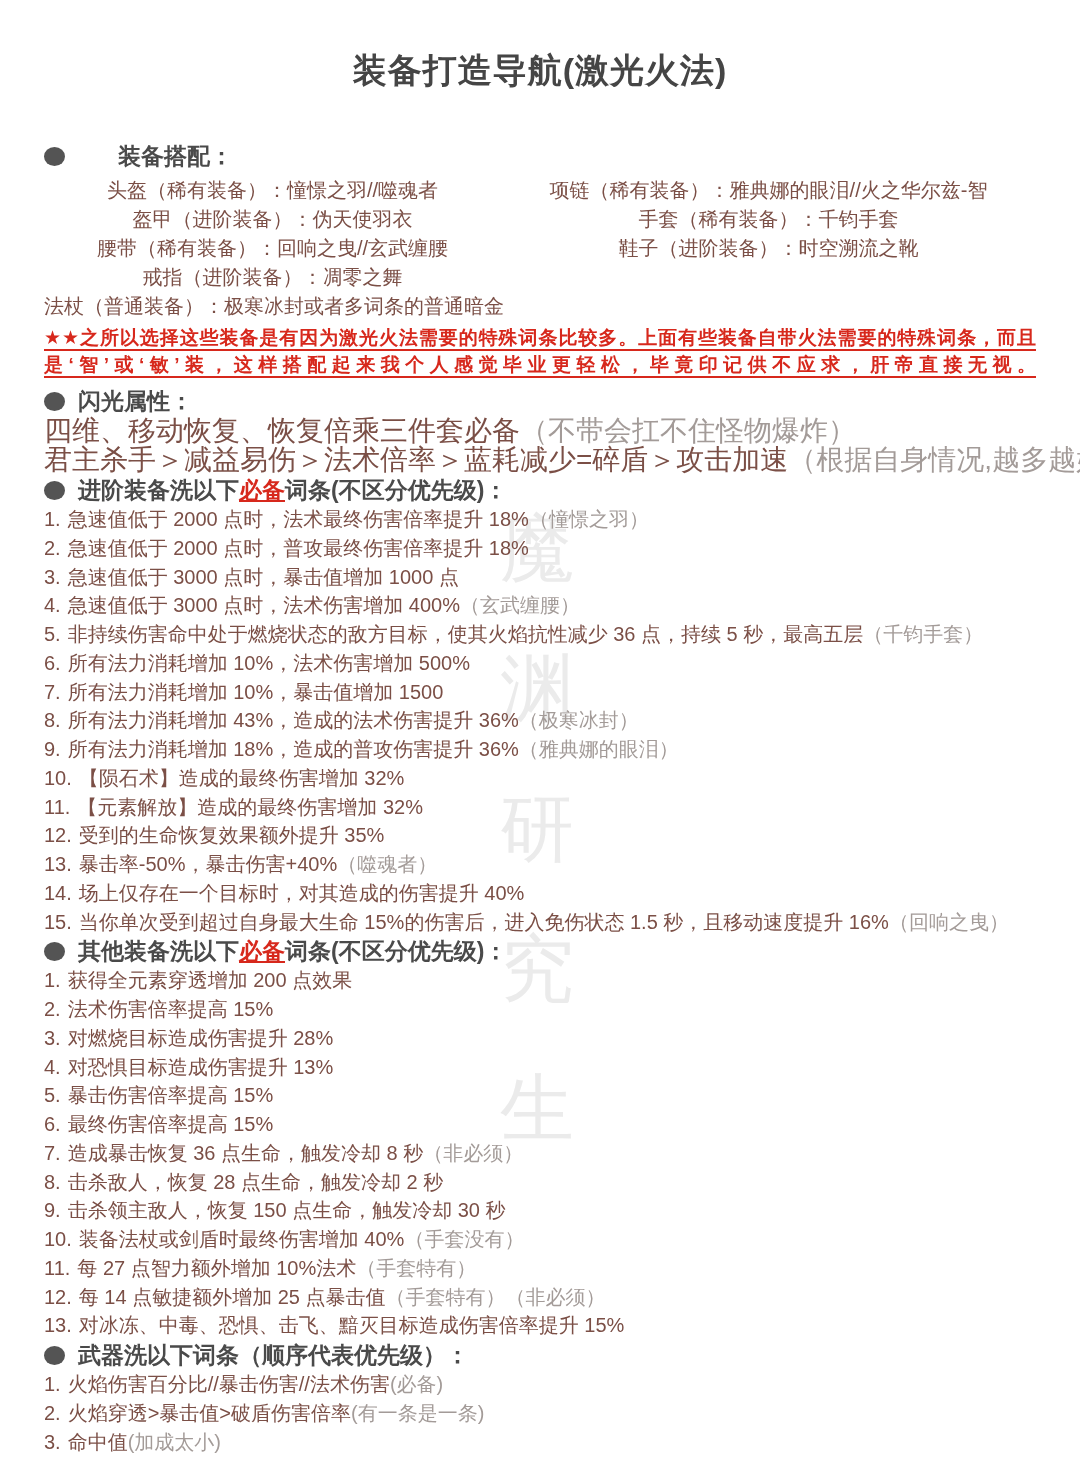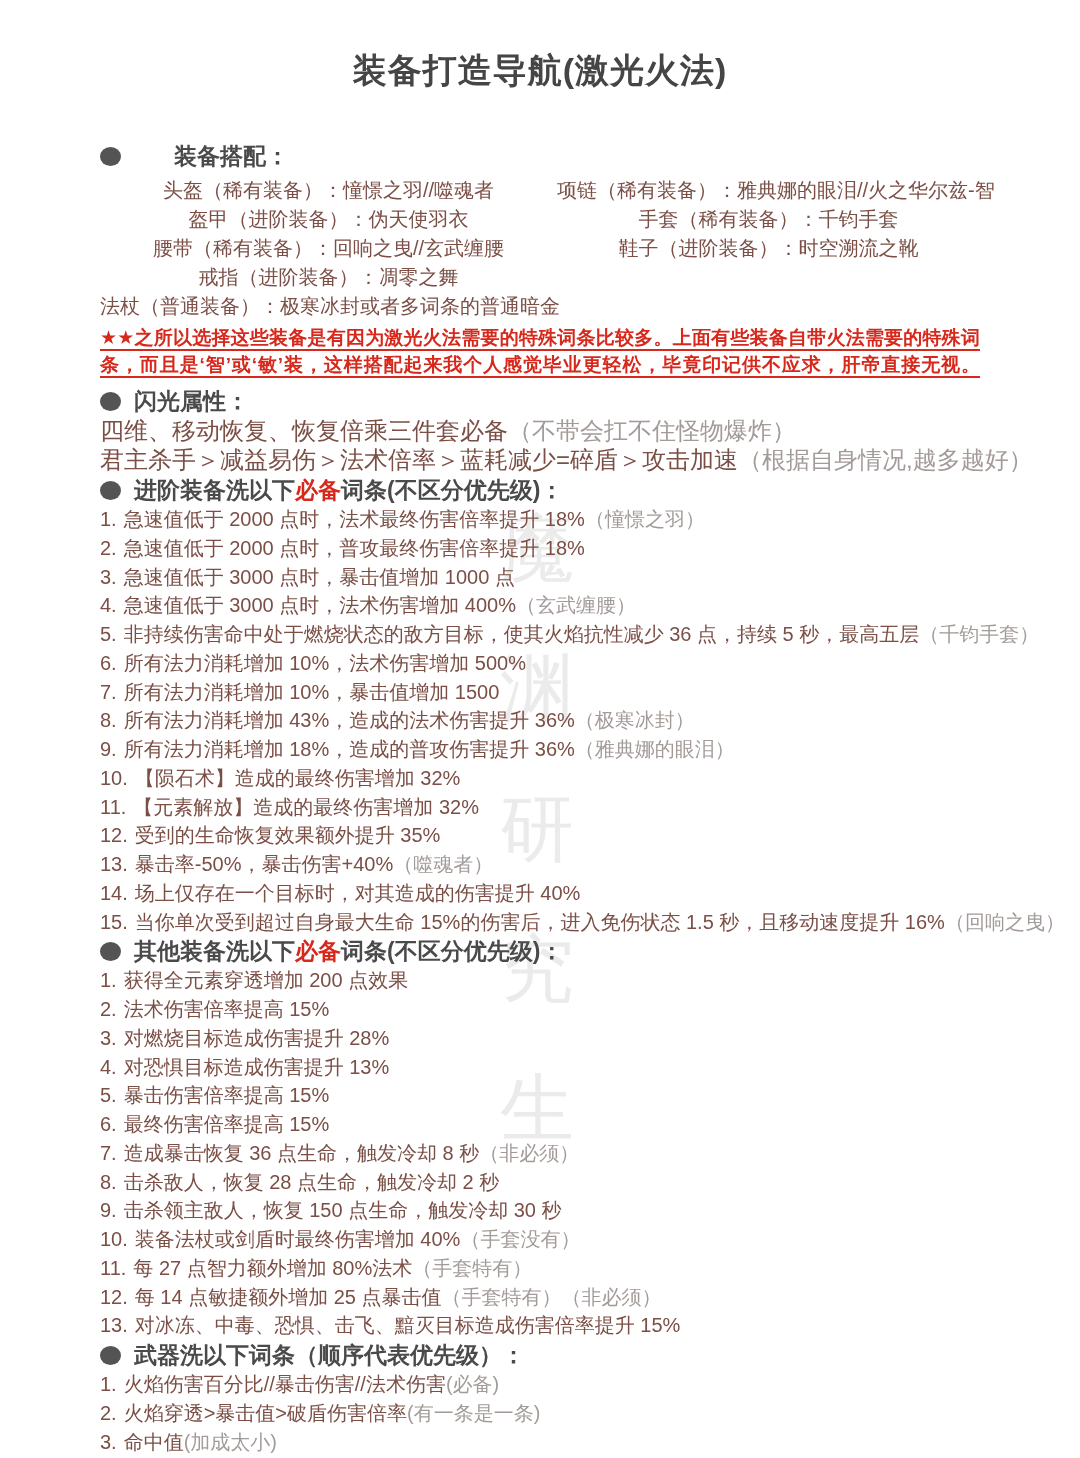--- a/index.html
+++ b/index.html
@@ -22,21 +22,21 @@
     font-size:74px;
     line-height:74px;
     color:#ebebeb;
     font-weight:400;
     z-index:0;
     pointer-events:none;
   }
   .content{
     position:relative;
     z-index:1;
-    padding:0 100px;
+    padding:0 44px;
   }
   h1{
     margin:46px 0 0 0;
     text-align:center;
     font-size:34px;
     line-height:48px;
     font-weight:bold;
     color:#454545;
     letter-spacing:1px;
   }
@@ -54,21 +54,21 @@
     width:21px;
     height:19px;
     border-radius:50%;
     background:#545454;
     margin-right:13px;
     flex:0 0 auto;
   }
   .mt-gear{margin-top:47px;gap:40px;}
   .mt-flash{margin-top:8px;}
   .mt-adv{margin-top:1px;}
-  .red{color:#d7281c;}
+  .red{color:#d7281c;text-decoration:underline;}
   .eq-grid{margin-top:5px;}
   .eq-row{
     display:grid;
     grid-template-columns:457px 1fr;
     font-size:20px;
     line-height:29px;
     color:#7b4f46;
     white-space:nowrap;
     text-align:center;
   }
@@ -78,21 +78,21 @@
     line-height:27px;
     font-weight:bold;
     color:#d7281c;
     text-align:justify;
     text-align-last:justify;
     text-decoration:underline;
     text-underline-offset:5px;
     text-decoration-thickness:2px;
   }
   .flash-line{
-    font-size:24px;
+    font-size:28px;
     line-height:29px;
     color:#7b4f46;
     white-space:nowrap;
   }
   .list-item{
     font-size:20px;
     line-height:28.75px;
     color:#7b4f46;
     white-space:nowrap;
   }
@@ -191,21 +191,21 @@
         <div class="list-item"><span class="num">1.</span><span class="main">获得全元素穿透增加 200 点效果</span><span class="note"></span></div>
         <div class="list-item"><span class="num">2.</span><span class="main">法术伤害倍率提高 15%</span><span class="note"></span></div>
         <div class="list-item"><span class="num">3.</span><span class="main">对燃烧目标造成伤害提升 28%</span><span class="note"></span></div>
         <div class="list-item"><span class="num">4.</span><span class="main">对恐惧目标造成伤害提升 13%</span><span class="note"></span></div>
         <div class="list-item"><span class="num">5.</span><span class="main">暴击伤害倍率提高 15%</span><span class="note"></span></div>
         <div class="list-item"><span class="num">6.</span><span class="main">最终伤害倍率提高 15%</span><span class="note"></span></div>
         <div class="list-item"><span class="num">7.</span><span class="main">造成暴击恢复 36 点生命，触发冷却 8 秒</span><span class="note">（非必须）</span></div>
         <div class="list-item"><span class="num">8.</span><span class="main">击杀敌人，恢复 28 点生命，触发冷却 2 秒</span><span class="note"></span></div>
         <div class="list-item"><span class="num">9.</span><span class="main">击杀领主敌人，恢复 150 点生命，触发冷却 30 秒</span><span class="note"></span></div>
         <div class="list-item"><span class="num">10.</span><span class="main">装备法杖或剑盾时最终伤害增加 40%</span><span class="note">（手套没有）</span></div>
-        <div class="list-item"><span class="num">11.</span><span class="main">每 27 点智力额外增加 80%法术</span><span class="note">（手套特有）</span></div>
+        <div class="list-item"><span class="num">11.</span><span class="main">每 27 点智力额外增加 10%法术</span><span class="note">（手套特有）</span></div>
         <div class="list-item"><span class="num">12.</span><span class="main">每 14 点敏捷额外增加 25 点暴击值</span><span class="note">（手套特有）（非必须）</span></div>
         <div class="list-item"><span class="num">13.</span><span class="main">对冰冻、中毒、恐惧、击飞、黯灭目标造成伤害倍率提升 15%</span><span class="note"></span></div>
       </div>
 
     <div class="sec-header">
       <span class="bullet"></span>
       <span>武器洗以下词条（顺序代表优先级）：</span>
     </div>
     <div class="list" id="weapon-list">
         <div class="list-item"><span class="num">1.</span><span class="main">火焰伤害百分比//暴击伤害//法术伤害</span><span class="note">(必备)</span></div>

